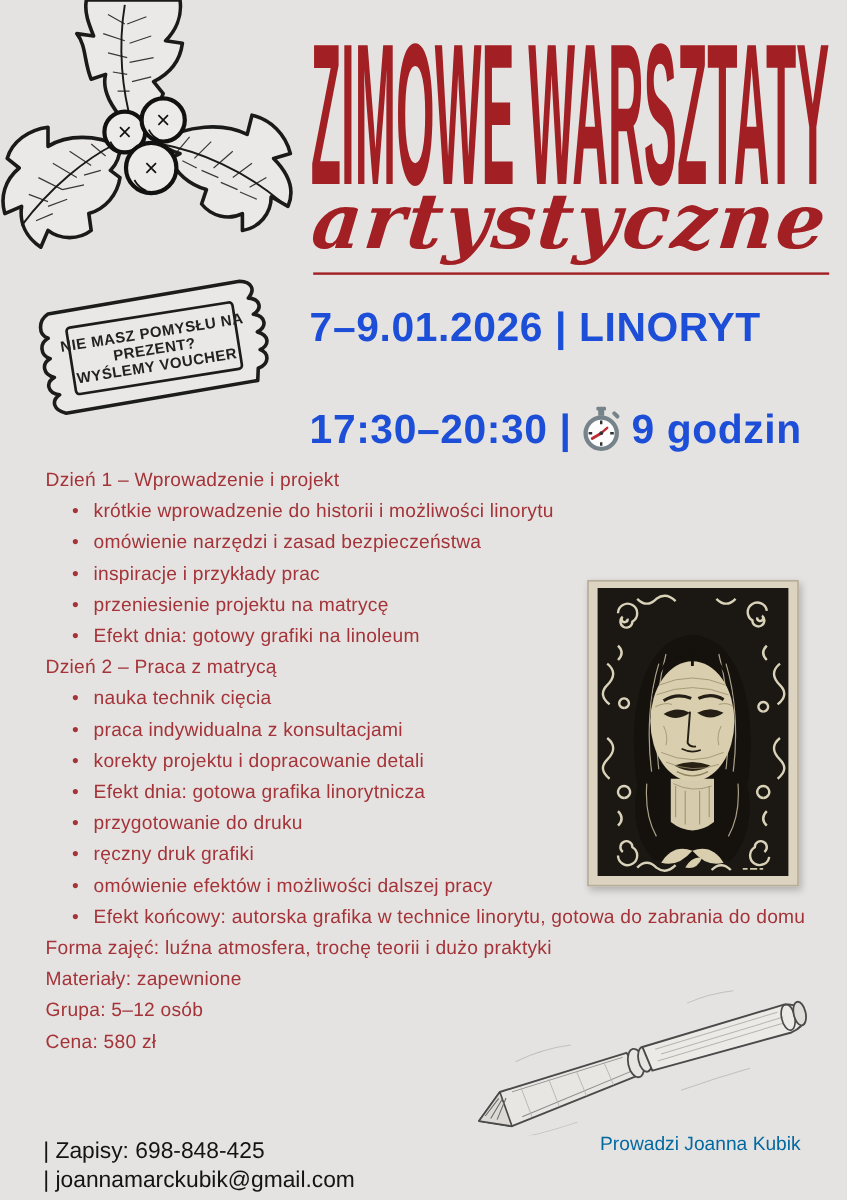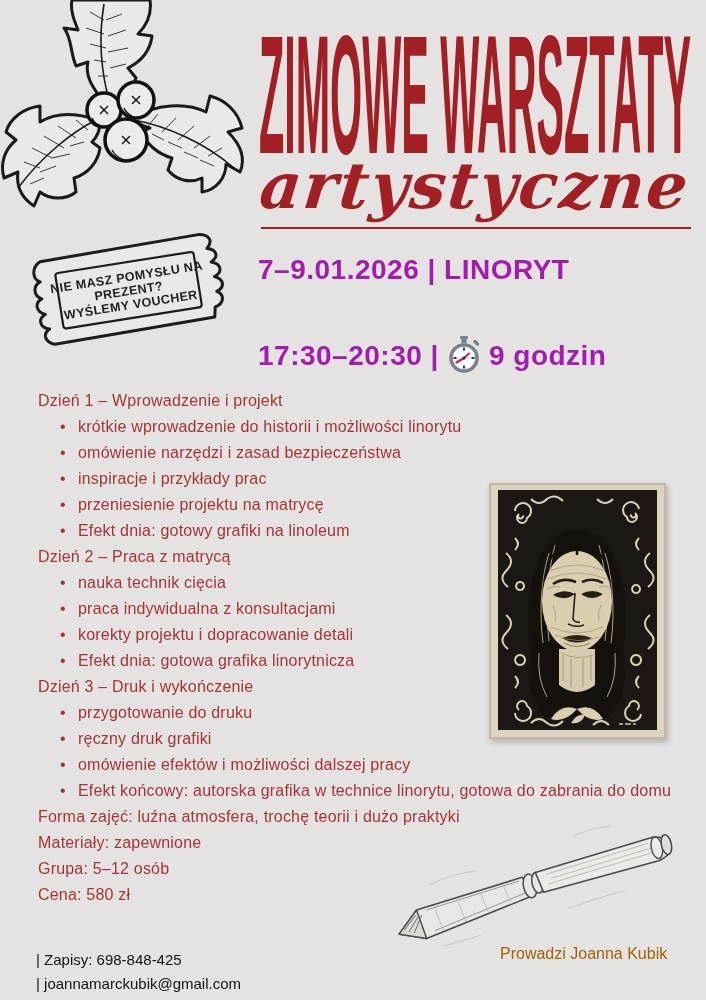--- a/index.html
+++ b/index.html
@@ -31,22 +31,22 @@
   
   #ticket { left:22px; top:230px; width:216px; height:126px; }
   #ticket text {
     font-family:"Liberation Sans", sans-serif;
     font-size:12.5px; font-weight:600; letter-spacing:.4px;
     fill:#222;
   }
 
   
   .date-line {
-    left:258px; color:#a21caf;
-    font-size:28px; font-weight:bold; letter-spacing:.5px;
+    left:258px; color:#1d4ed8;
+    font-size:34px; font-weight:bold; letter-spacing:.5px;
     white-space:nowrap;
   }
   #date1 { top:254px; }
   #date2 { top:300px; display:flex; align-items:center; gap:8px;margin-top:39px; }
   #stopwatch { width:34px; height:38px; margin-top:-4px; }
 
   
   #program {
     left:38px; top:388px; width:650px;
     color:#A43439; font-size:16px; line-height:26px; letter-spacing:.2px;
@@ -57,26 +57,26 @@
   .prog-bullet .btxt { flex:1 1 auto; }
   .prog-plain { }
 
   
   #portrait { left:489px; top:483px; width:177px; height:256px;
     filter:drop-shadow(2px 3px 3px rgba(0,0,0,.22)); }
   #tool { left:372px; top:824px; width:334px; height:122px; }
 
   
   #contact {
-    left:36px; top:948px; font-size:15px; line-height:24px;
+    left:36px; top:948px; font-size:19px; line-height:24px;
     font-weight:500; color:#141414;
   }
   #instructor {
     left:500px; top:944px; font-size:16px; line-height:20px;
-    color:#a16207;
+    color:#0369a1;
   }
 </style>
 </head>
 <body>
 
 <svg id="holly" class="abs" viewBox="0 0 252 240" aria-hidden="true">
   <g stroke="#1a1a1a" fill="#EAE9E7" stroke-width="3" stroke-linejoin="round">
     <path d="M108,108 C96,92 84,78 88,62 L76,66 C70,52 72,38 64,28 L78,30 C74,20 70,10 72,0 L150,0 C152,14 146,26 138,34 L152,36 C150,52 140,62 128,68 L136,78 C130,94 120,104 108,108 Z"></path>
     <path d="M100,122 C80,112 56,112 40,122 L40,106 C24,108 10,118 6,132 L16,140 C4,150 0,164 4,178 L18,172 C16,186 22,198 34,206 L40,192 C50,200 66,200 76,192 L74,178 C88,174 98,162 100,148 L92,142 C98,136 100,130 100,122 Z"></path>
     <path d="M132,118 C156,104 186,102 206,112 L210,96 C226,100 238,112 242,128 L228,132 C240,144 246,158 240,172 L226,164 C226,178 216,190 202,192 L202,178 C190,184 176,180 168,170 L172,158 C158,154 146,144 142,132 L150,128 C142,126 136,122 132,118 Z"></path>
@@ -167,21 +167,20 @@
       <span class="btxt">praca indywidualna z konsultacjami</span>
     </div>
     <div class="prog-bullet">
       <span class="dot">•</span>
       <span class="btxt">korekty projektu i dopracowanie detali</span>
     </div>
     <div class="prog-bullet">
       <span class="dot">•</span>
       <span class="btxt">Efekt dnia: gotowa grafika linorytnicza</span>
     </div>
-    <div class="prog-heading">Dzień 3 – Druk i wykończenie</div>
     <div class="prog-bullet">
       <span class="dot">•</span>
       <span class="btxt">przygotowanie do druku</span>
     </div>
     <div class="prog-bullet">
       <span class="dot">•</span>
       <span class="btxt">ręczny druk grafiki</span>
     </div>
     <div class="prog-bullet">
       <span class="dot">•</span>

